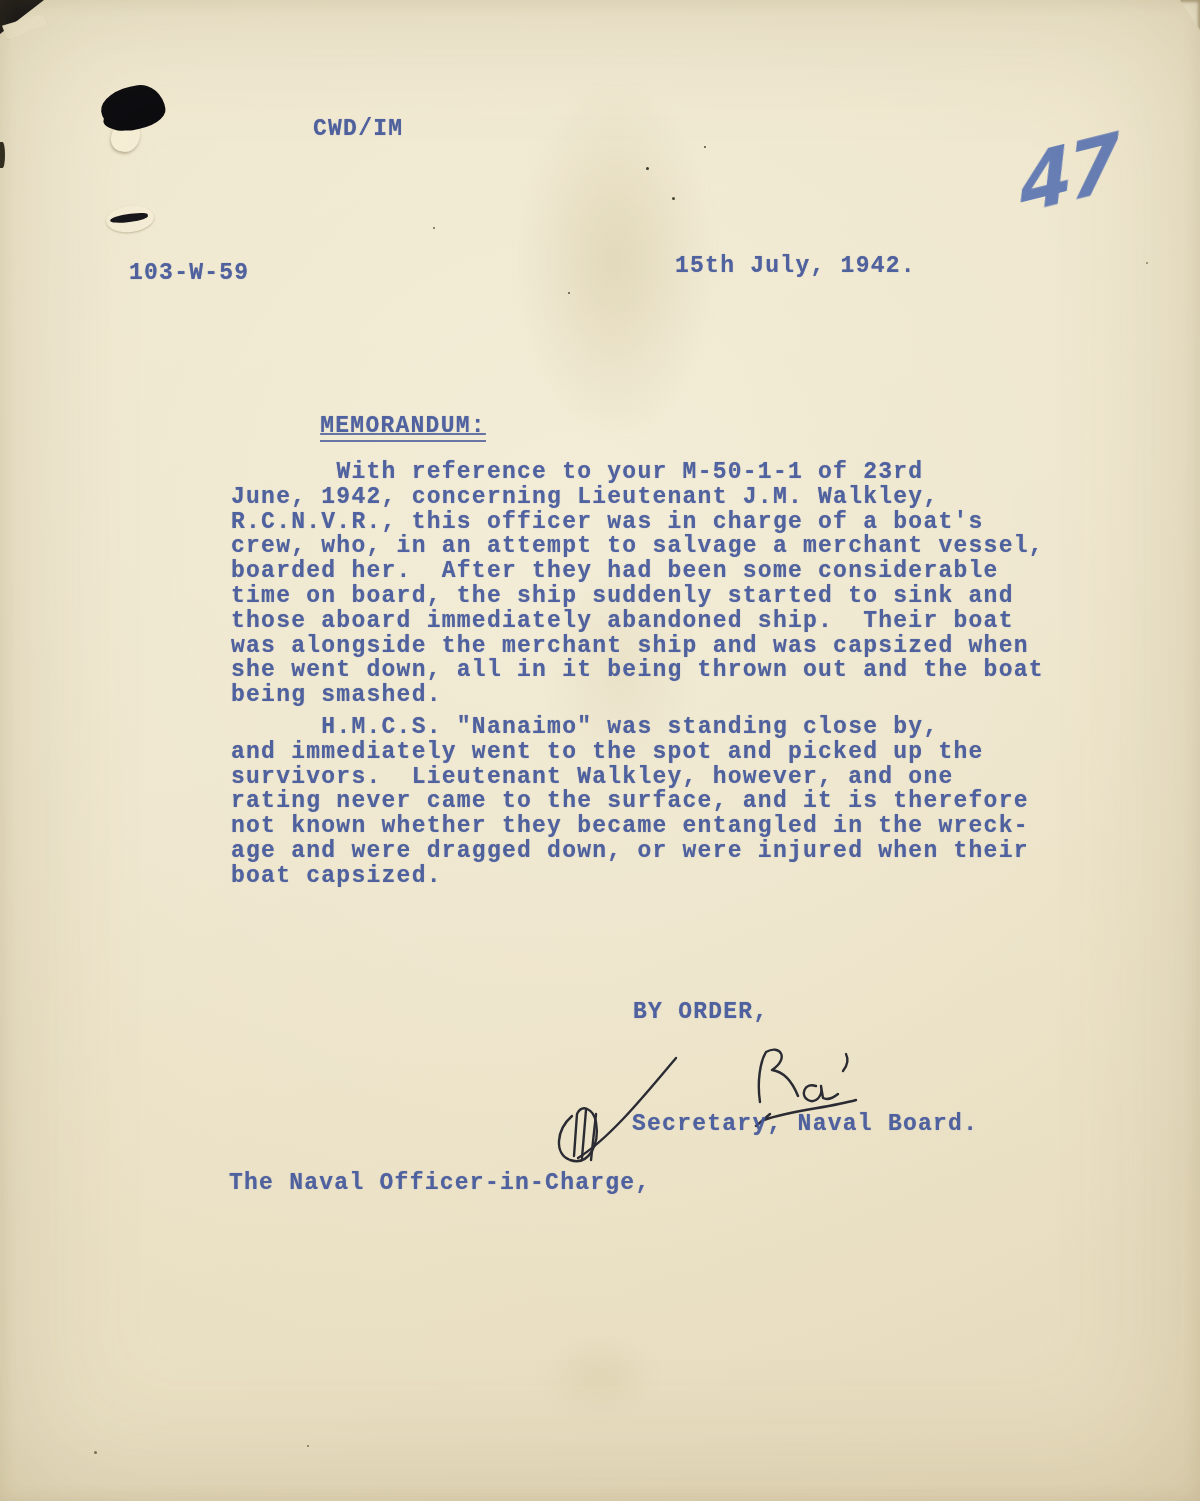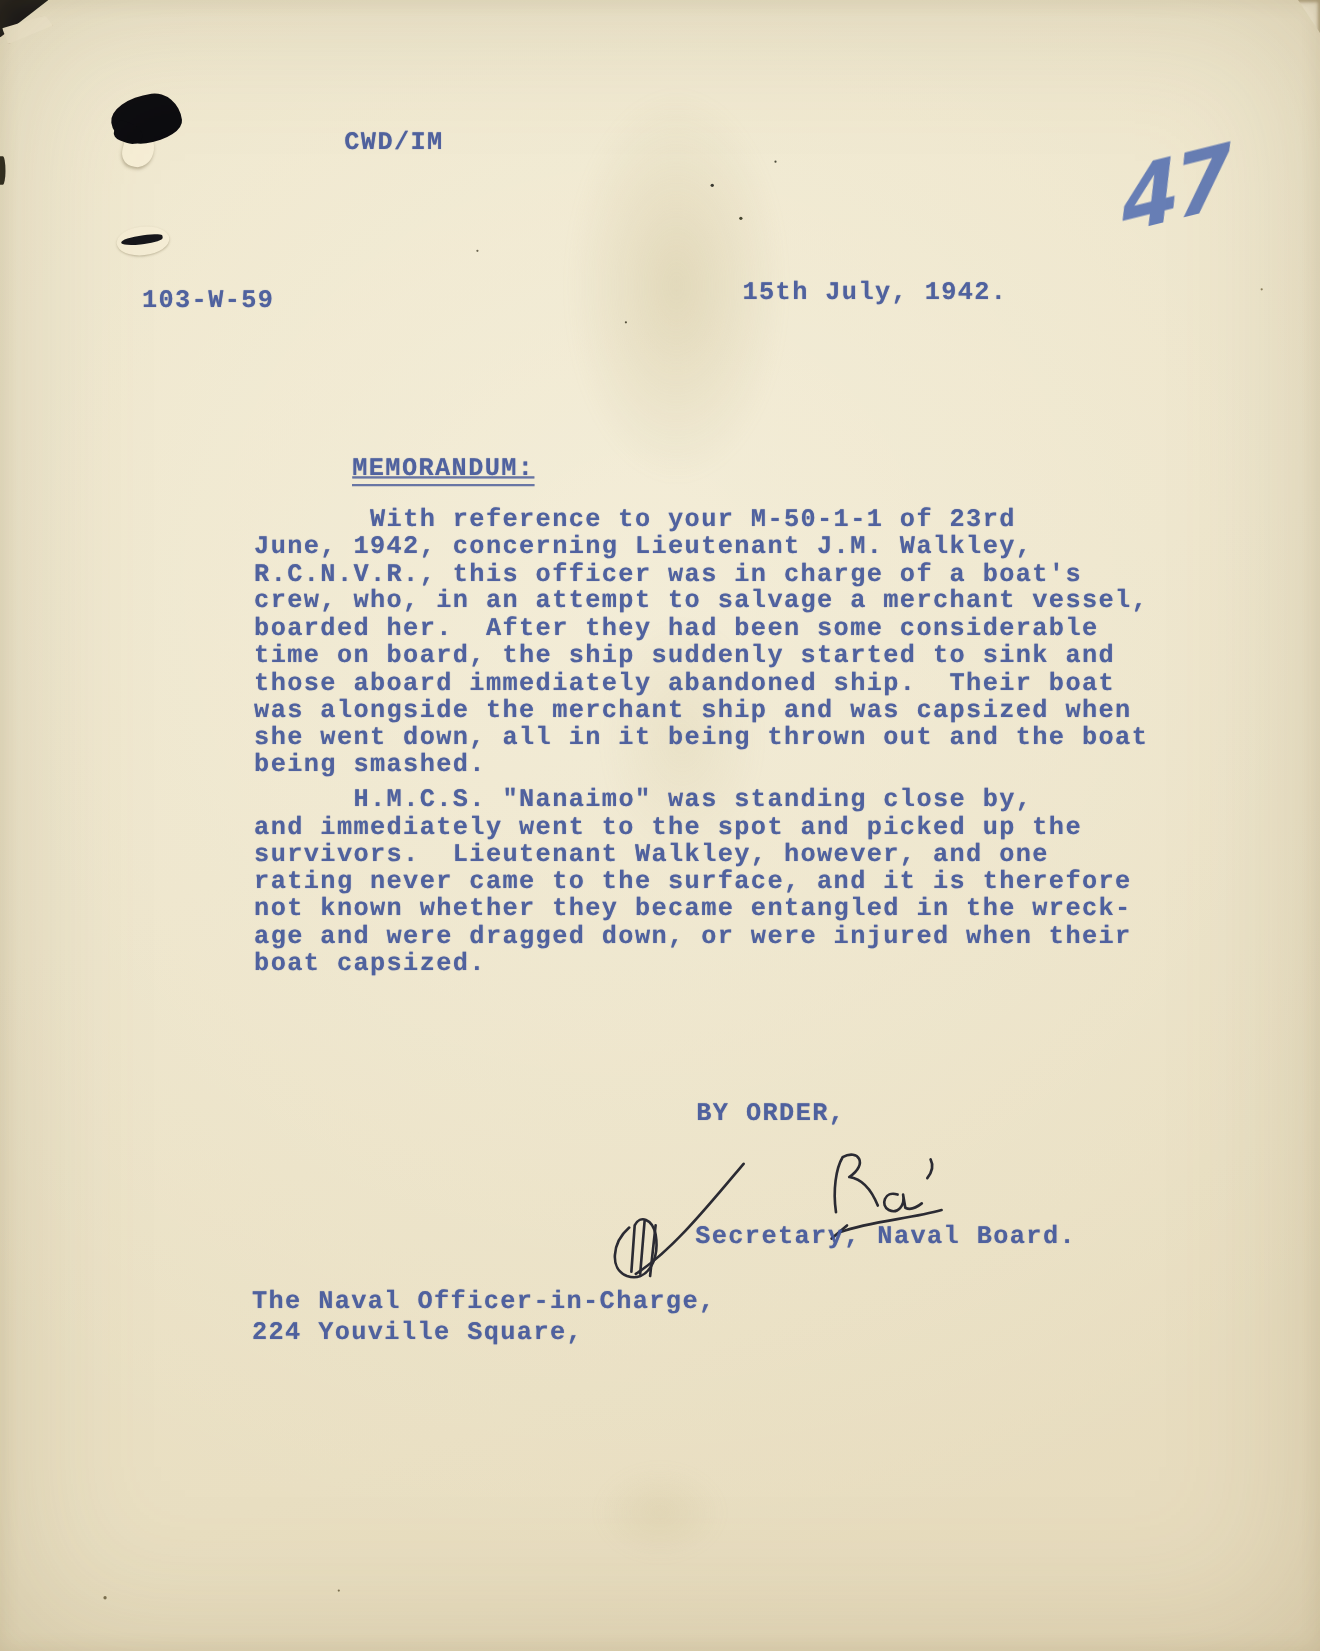--- a/index.html
+++ b/index.html
@@ -184,16 +184,15 @@
     <path d="M76,48 C64,44 60,58 68,62 C76,66 83,58 81,48 L83,60 C87,62 93,60 98,56"></path>
     <path d="M106,16 C109,22 107,28 103,33"></path>
     <path d="M24,82 C52,72 88,70 116,62"></path>
     <path d="M16,88 L30,76"></path>
   </svg>
 
   <div class="typed" style="left:632px;top:1112px;">Secretary, Naval Board.</div>
 
   <div style="position:absolute;left:229px;top:1169px;">
     <div class="typed" style="position:static;line-height:28.4px;text-align:right;">The Naval Officer-in-Charge,</div>
-    <div class="typed" style="position:static;line-height:28.4px;">224 Youville Square,</div>
   </div>
 
 </div>
 
 </body></html>

